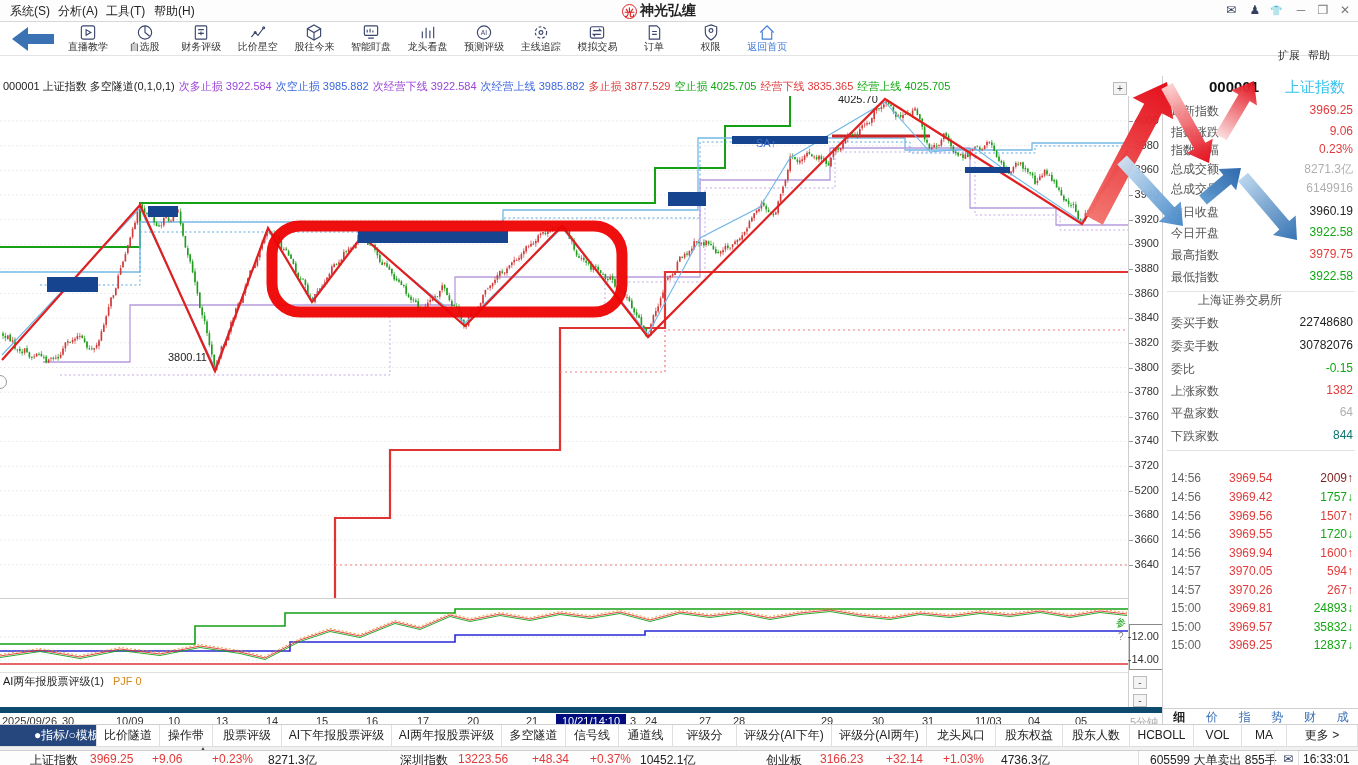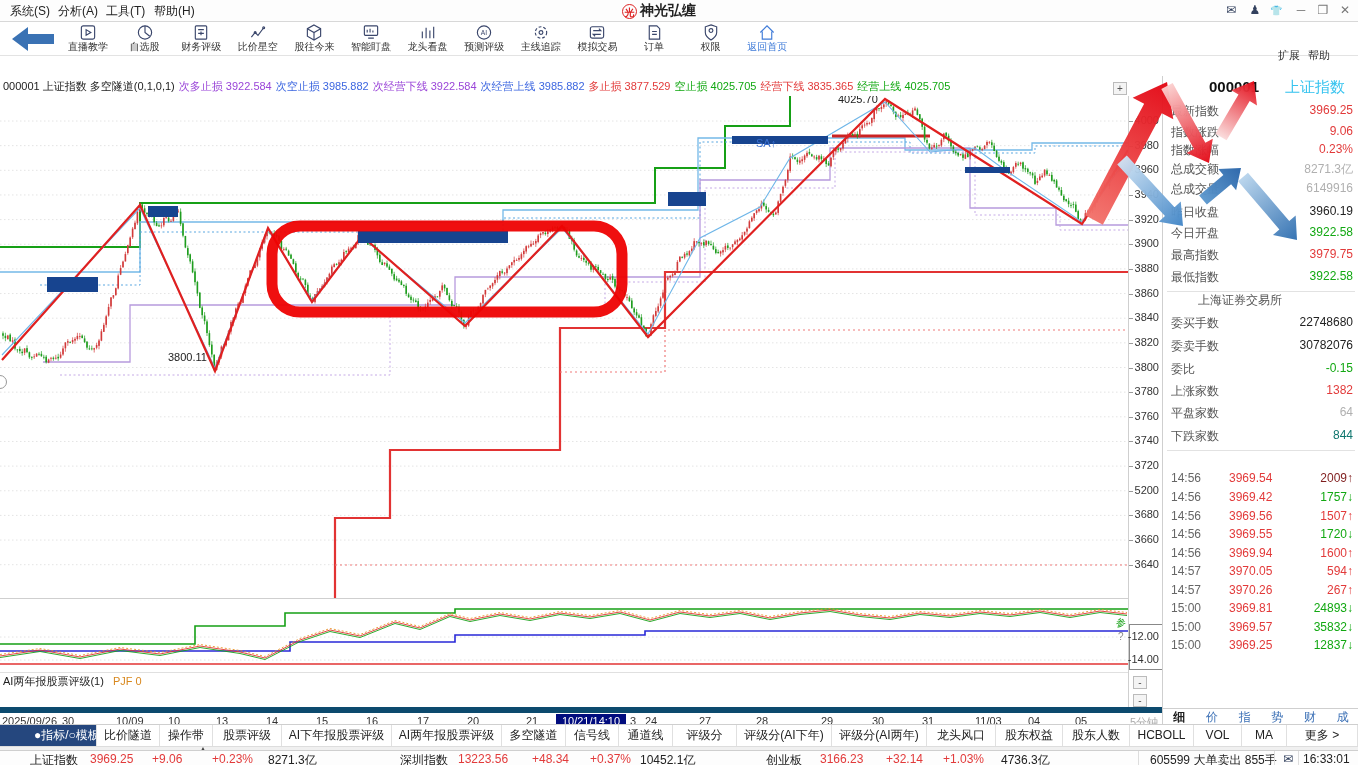--- a/index.html
+++ b/index.html
@@ -1237,21 +1237,21 @@
       <span class="xlab" style="left: 216px;">13</span>
       <span class="xlab" style="left: 266px;">14</span>
       <span class="xlab" style="left: 316px;">15</span>
       <span class="xlab" style="left: 366px;">16</span>
       <span class="xlab" style="left: 417px;">17</span>
       <span class="xlab" style="left: 467px;">20</span>
       <span class="xlab" style="left: 526px;">21</span>
       <span class="xlab" style="left: 630px;">3</span>
       <span class="xlab" style="left: 645px;">24</span>
       <span class="xlab" style="left: 699px;">27</span>
-      <span class="xlab" style="left: 756px;">28</span>
+      <span class="xlab" style="left: 733px;">28</span>
       <span class="xlab" style="left: 821px;">29</span>
       <span class="xlab" style="left: 872px;">30</span>
       <span class="xlab" style="left: 922px;">31</span>
       <span class="xlab" style="left: 975px;">11/03</span>
       <span class="xlab" style="left: 1028px;">04</span>
       <span class="xlab" style="left: 1075px;">05</span>
       <div id="xhl" style="left: 556px; width: 70px;">10/21/14:10</div>
       <span id="minlab" style="left: 1130px;">5分钟</span>
     </div>
 

